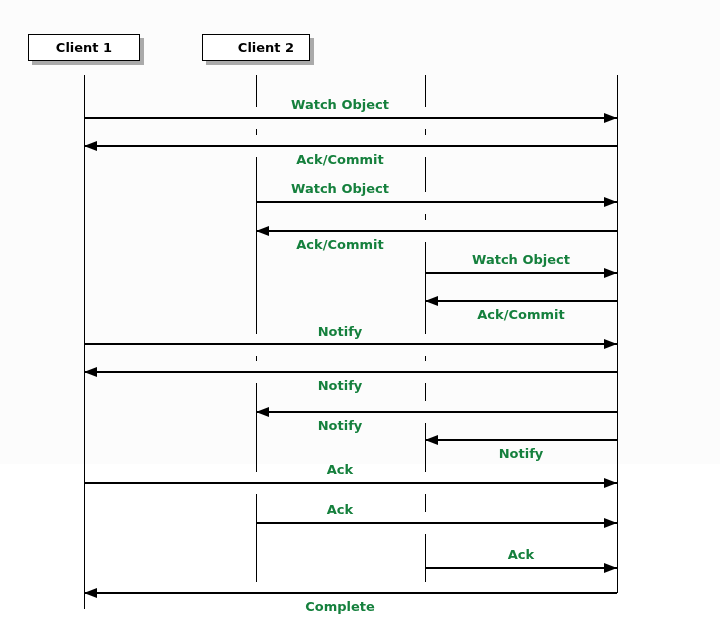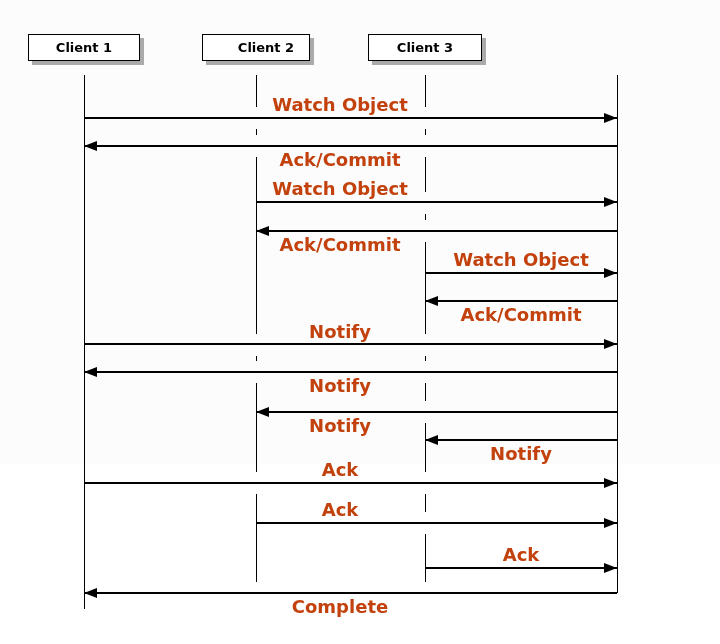--- a/index.html
+++ b/index.html
@@ -52,40 +52,37 @@
     height: 0;
     border-top: 5px solid transparent;
     border-bottom: 5px solid transparent;
     z-index: 2;
   }
   .head.right { border-left: 13px solid #000000; }
   .head.left  { border-right: 13px solid #000000; }
   .mlabel {
     position: absolute;
     transform: translateX(-50%);
-    font-size: 18px;
+    font-size: 13px;
     font-weight: bold;
-    color: #c2410c;
+    color: #15803d;
     white-space: nowrap;
     line-height: 15px;
     z-index: 2;
   }
 </style>
 </head>
 <body>
 
 <div id="diagram" style="background: rgb(252, 252, 252);">
   <div class="pbox" style="left: 28px; top: 34px; width: 112px;">
     <span>Client 1</span>
   </div>
   <div class="pbox" style="left: 202px; top: 34px; width: 108px; padding-left: 20px;">
     <span>Client 2</span>
-  </div>
-  <div class="pbox" style="left: 368px; top: 34px; width: 114px;">
-    <span>Client 3</span>
   </div>
 <div class="vseg" style="left: 84px; top: 75px; height: 534px;"></div>
     <div class="vseg" style="left: 256px; top: 75px; height: 32px;"></div>
     <div class="vseg" style="left: 256px; top: 129px; height: 6px;"></div>
     <div class="vseg" style="left: 256px; top: 157px; height: 177px;"></div>
     <div class="vseg" style="left: 256px; top: 356px; height: 5px;"></div>
     <div class="vseg" style="left: 256px; top: 383px; height: 89px;"></div>
     <div class="vseg" style="left: 256px; top: 494px; height: 88px;"></div>
     <div class="vseg" style="left: 425px; top: 75px; height: 32px;"></div>
     <div class="vseg" style="left: 425px; top: 129px; height: 6px;"></div>

